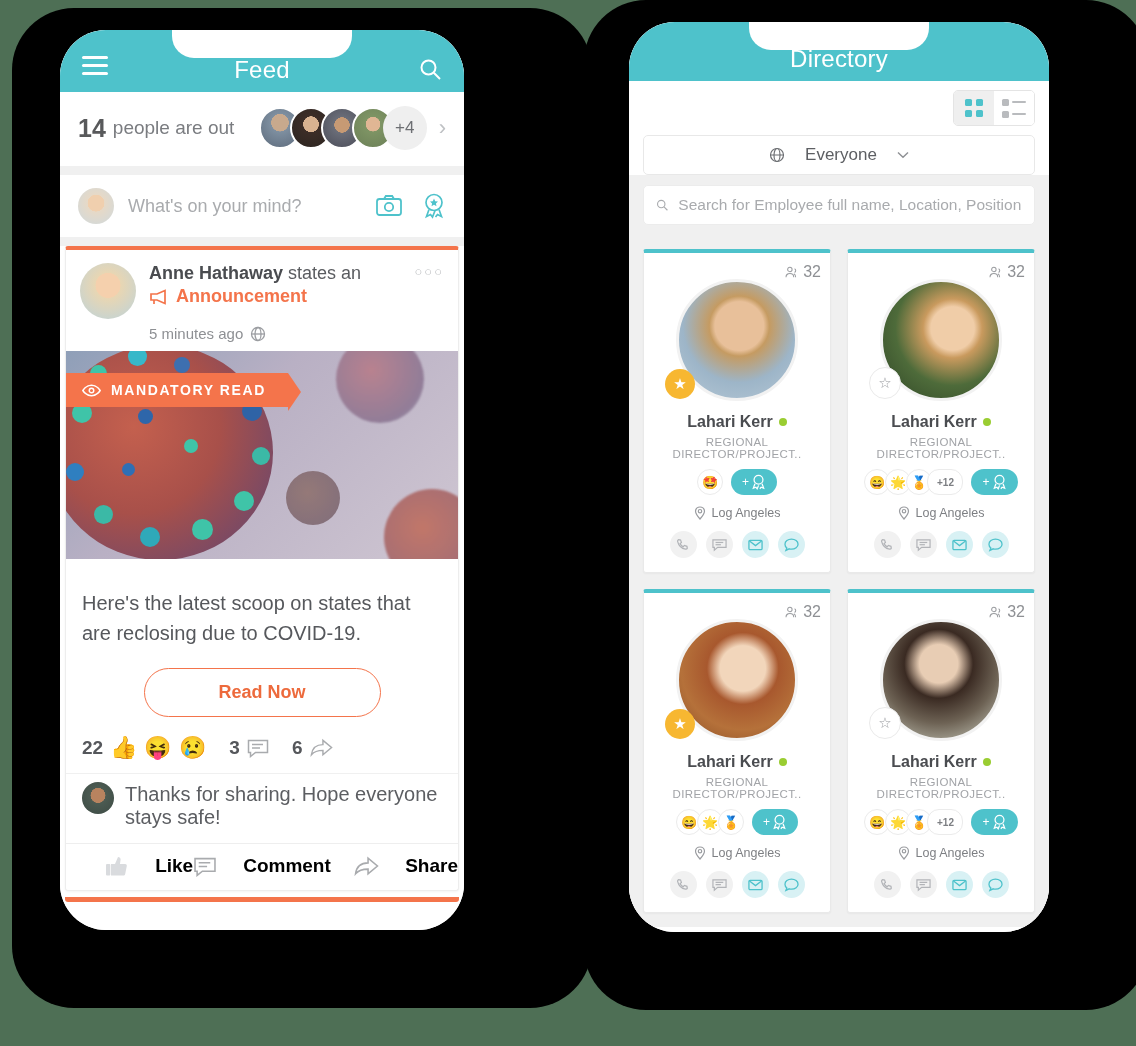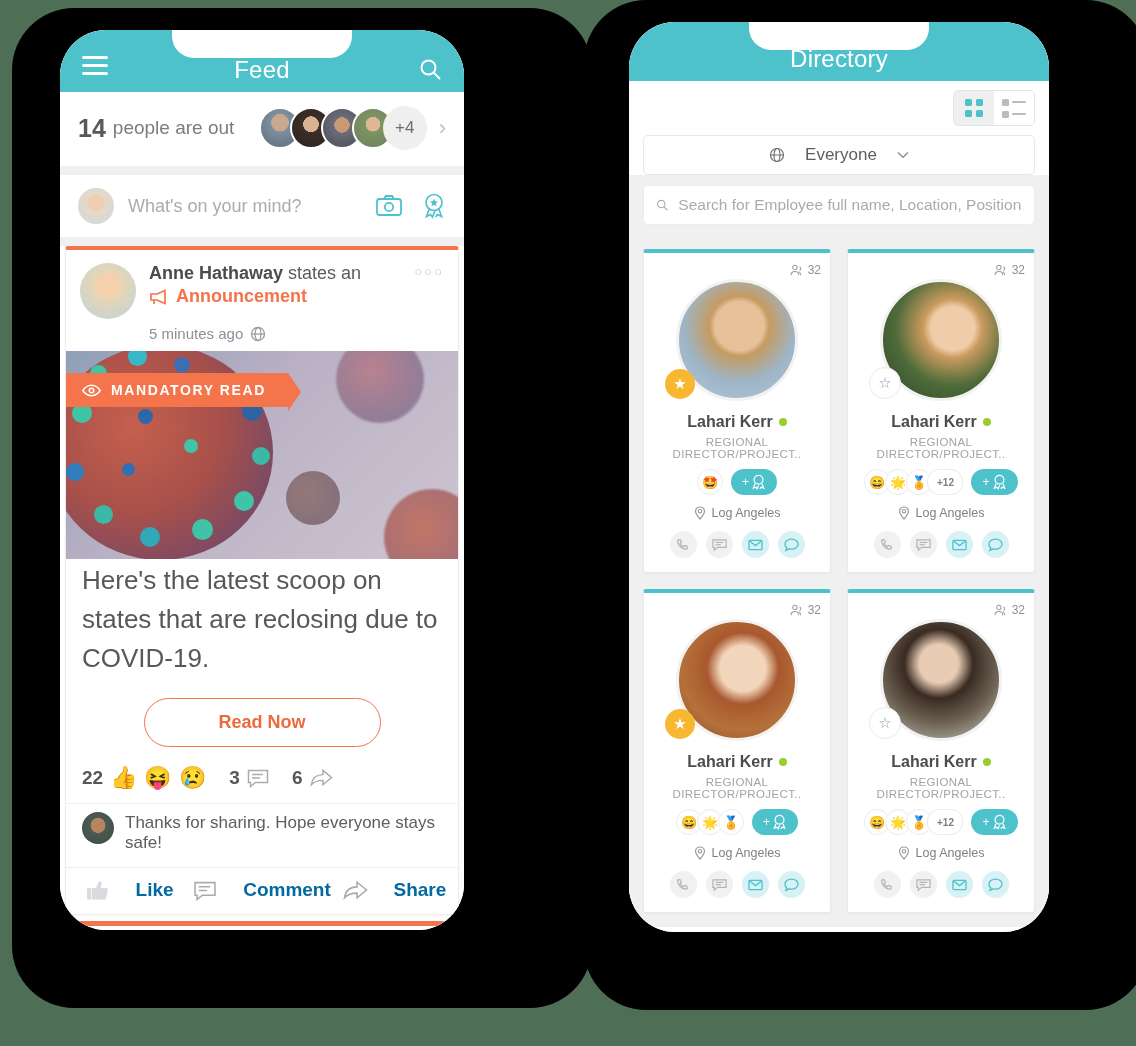--- a/index.html
+++ b/index.html
@@ -77,37 +77,37 @@
       background:radial-gradient(circle at 40% 40%,#8a6a64,#6f5a68);opacity:.8;filter:blur(.6px);}
   .v4{width:96px;height:96px;right:-22px;bottom:-26px;
       background:radial-gradient(circle at 40% 40%,#c06a58,#8d5a6b);opacity:.85;filter:blur(1px);}
   .spike{position:absolute;border-radius:50%;background:#3fc4a8;}
   .mand{position:absolute;left:0;top:22px;background:#F4744B;color:#fff;
     font-size:14px;font-weight:bold;letter-spacing:1.6px;padding:9px 22px 9px 16px;
     display:flex;align-items:center;gap:10px;}
   .mand:after{content:"";position:absolute;right:-13px;top:0;border-top:19px solid transparent;
     border-bottom:19px solid transparent;border-left:13px solid #F4744B;}
 
-  .post-text{padding:2px 16px 6px 16px;font-size:26px;line-height:1.5;color:#56585c;}
+  .post-text{padding:29px 16px 6px 16px;font-size:20px;line-height:1.5;color:#56585c;}
   .readbtn-wrap{display:flex;justify-content:center;padding:14px 0 16px 0;}
   .readbtn{border:1.6px solid #F4744B;color:#ED6A3C;background:#fff;border-radius:26px;
     padding:13px 0;width:235px;text-align:center;font-size:18px;font-weight:bold;cursor:pointer;}
 
   .reacts{display:flex;align-items:center;gap:7px;padding:4px 16px 14px 16px;font-size:19px;color:#55575b;font-weight:bold;}
   .emo{font-size:22px;line-height:1;}
   .reacts .gap{width:9px;}
 
   .comment{display:flex;align-items:flex-start;gap:11px;padding:8px 16px 14px 16px;border-top:1px solid #f0f0f0;}
   .comment .ca{width:32px;height:32px;border-radius:50%;background-size:cover;background-position:center;flex:none;}
   .cname{font-size:16px;font-weight:bold;color:#4c4e52;}
-  .ctext{font-size:17px;color:#5c5e62;margin-top:1px;}
+  .ctext{font-size:20px;color:#5c5e62;margin-top:1px;}
 
   .actions{display:flex;border-top:1px solid #eeeeee;padding:11px 0 13px 0;}
-  .act{flex:1;display:flex;align-items:center;justify-content:center;gap:26px;
-       font-size:19px;color:#0369a1;font-weight:bold;cursor:pointer;}
+  .act{flex:1;display:flex;align-items:center;justify-content:flex-end;gap:26px;
+       font-size:19px;color:#000000;font-weight:bold;cursor:pointer;}
   .post-bottom{height:5px;background:#F4744B;margin:6px 5px 0 5px;border-radius:0 0 3px 3px;}
 
   
   .dir-toolbar{display:flex;justify-content:flex-end;padding:9px 14px 7px 14px;background:#fff;}
   .viewtog{display:flex;border:1px solid #e4e4e4;border-radius:5px;overflow:hidden;}
   .vt{width:40px;height:34px;display:flex;align-items:center;justify-content:center;cursor:pointer;background:#fff;}
   .vt.active{background:#efefef;}
   .gcell{width:7px;height:7px;border-radius:1.5px;background:#4EC2CB;}
   .gridico{display:grid;grid-template-columns:7px 7px;gap:4px;}
   .listico{display:flex;flex-direction:column;gap:5px;}
@@ -119,21 +119,21 @@
     display:flex;align-items:center;justify-content:center;gap:20px;font-size:17px;color:#5d5f63;background:#fff;cursor:pointer;}
   .searchwrap{background:#f0f0f0;padding:10px 14px;}
   .searchbox{background:#fff;border:1px solid #ececec;border-radius:5px;height:38px;
     display:flex;align-items:center;gap:10px;padding:0 12px;}
   .searchbox .ph{font-size:15.5px;color:#a9abae;white-space:nowrap;overflow:hidden;}
 
   .cards{display:grid;grid-template-columns:1fr 1fr;gap:16px;padding:14px;background:#f0f0f0;}
   .card{background:#fff;border:1px solid #e9e9e9;border-top:4px solid #4EC2CB;border-radius:3px;
     padding:10px 8px 14px 8px;position:relative;box-shadow:0 1px 2px rgba(0,0,0,.04);}
   .cnt-badge{position:absolute;right:9px;top:10px;display:flex;align-items:center;gap:4px;
-    font-size:12px;color:#8e9094;}
+    font-size:16px;color:#8e9094;}
   .pwrap{display:flex;justify-content:center;margin-top:16px;position:relative;}
   .pimg{width:116px;height:116px;border-radius:50%;border:3px solid #f2f2f2;background-size:cover;background-position:center;}
   .starbadge{position:absolute;left:50%;margin-left:-72px;bottom:2px;width:30px;height:30px;border-radius:50%;
     display:flex;align-items:center;justify-content:center;font-size:15px;cursor:pointer;}
   .starbadge.on{background:#F7B731;color:#fff;}
   .starbadge.off{background:#fff;color:#9b9da1;border:1px solid #eaeaea;}
   .cname2{text-align:center;margin-top:12px;font-size:16px;font-weight:bold;color:#4a4c50;display:flex;align-items:center;justify-content:center;gap:6px;}
   .dot-on{width:8px;height:8px;border-radius:50%;background:#9ACD32;}
   .crole{text-align:center;margin-top:5px;font-size:11.5px;color:#a1a3a7;letter-spacing:.4px;}
   .badges{display:flex;justify-content:center;align-items:center;margin-top:9px;}

